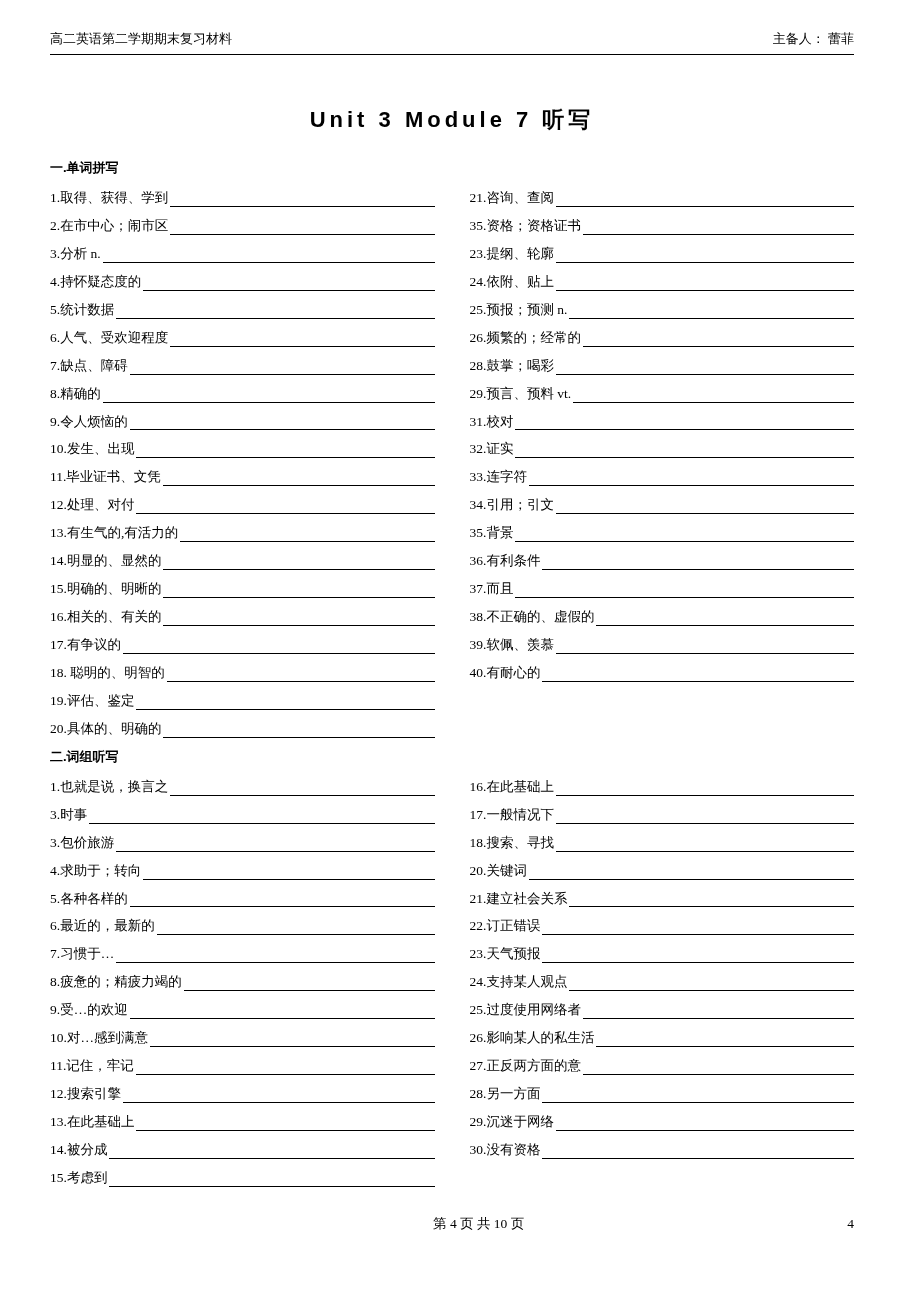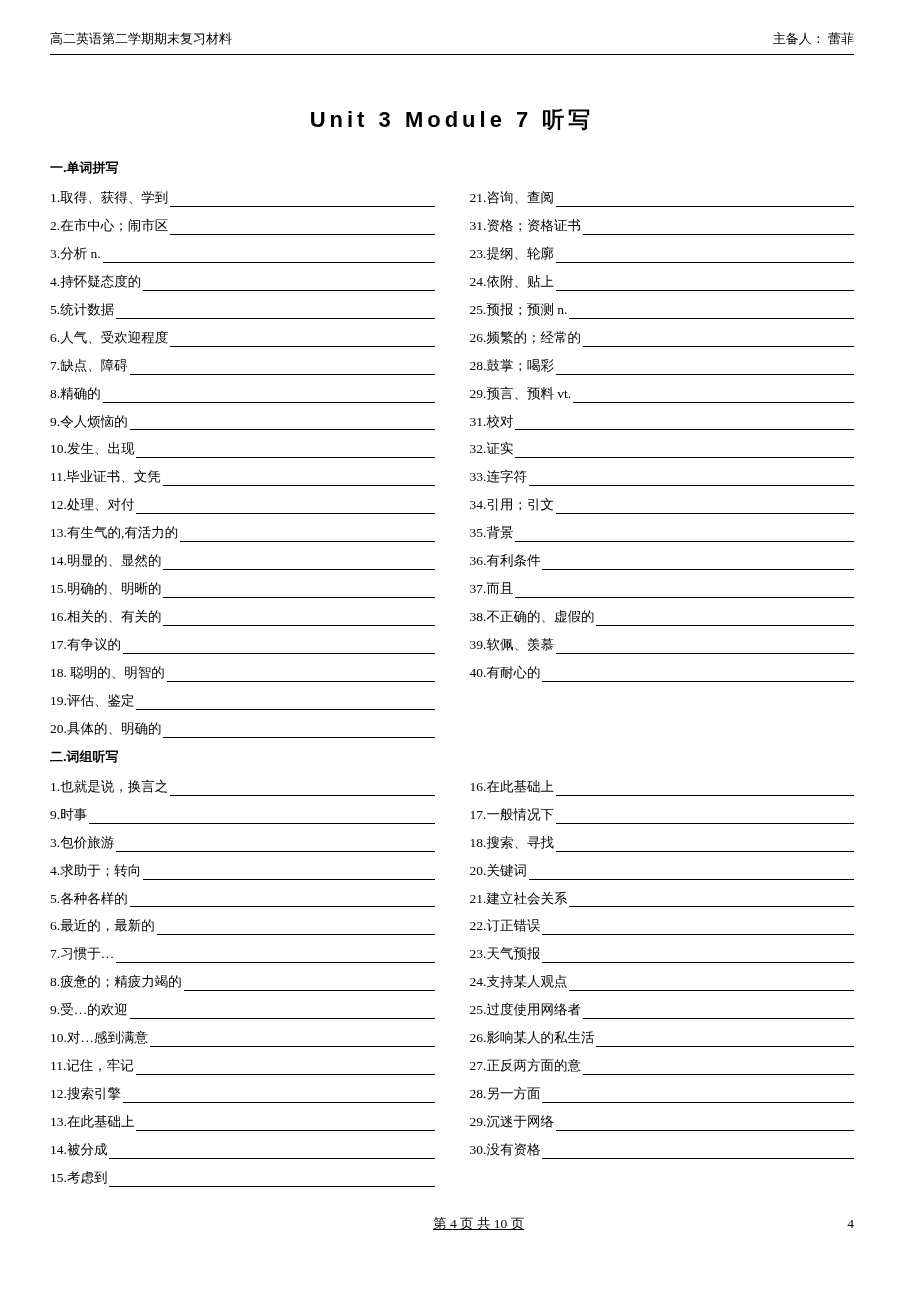--- a/index.html
+++ b/index.html
@@ -88,21 +88,20 @@
     .footer {
       text-align: center;
       margin-top: 20px;
       font-size: 13.5px;
       display: flex;
       justify-content: space-between;
       align-items: center;
     }
     .footer-center {
       flex: 1;
-      text-decoration: underline;
     }
     .footer-right {
       font-size: 13.5px;
     }
   </style>
 </head>
 <body>
 
 <div class="page">
 
@@ -197,21 +196,21 @@
           <span class="item-label">20.具体的、明确的</span>
           <span class="item-line"></span>
         </div>
       </div>
     <div class="col-right" id="section1-right">
         <div class="item">
           <span class="item-label">21.咨询、查阅</span>
           <span class="item-line"></span>
         </div>
         <div class="item">
-          <span class="item-label">31.资格；资格证书</span>
+          <span class="item-label">35.资格；资格证书</span>
           <span class="item-line"></span>
         </div>
         <div class="item">
           <span class="item-label">23.提纲、轮廓</span>
           <span class="item-line"></span>
         </div>
         <div class="item">
           <span class="item-label">24.依附、贴上</span>
           <span class="item-line"></span>
         </div>
@@ -276,21 +275,21 @@
 
   <div class="section-title">二.词组听写</div>
 
   <div class="two-col" id="section2-content">
     <div class="col-left" id="section2-left">
         <div class="item">
           <span class="item-label">1.也就是说，换言之</span>
           <span class="item-line"></span>
         </div>
         <div class="item">
-          <span class="item-label">9.时事</span>
+          <span class="item-label">3.时事</span>
           <span class="item-line"></span>
         </div>
         <div class="item">
           <span class="item-label">3.包价旅游</span>
           <span class="item-line"></span>
         </div>
         <div class="item">
           <span class="item-label">4.求助于；转向</span>
           <span class="item-line"></span>
         </div>

